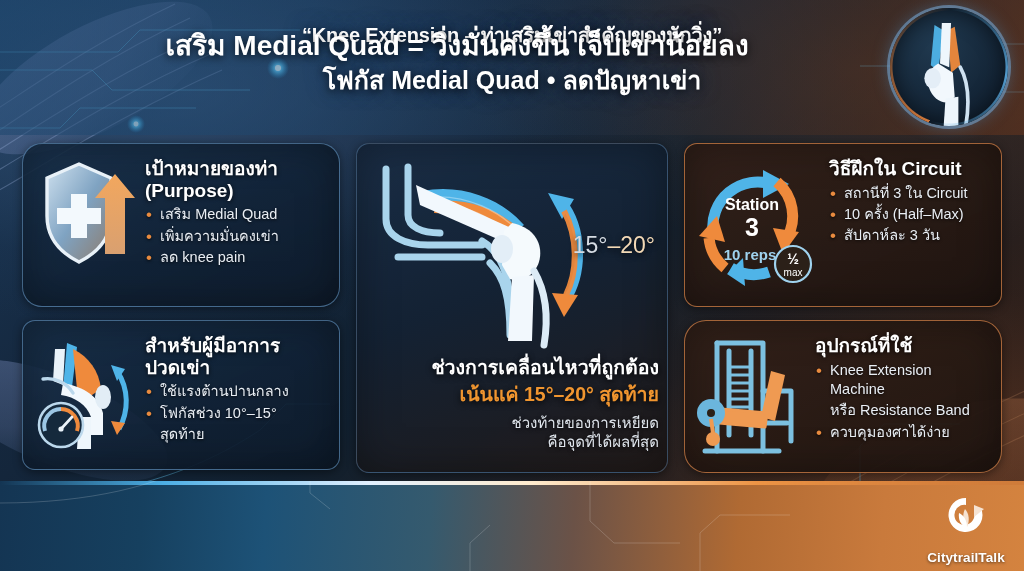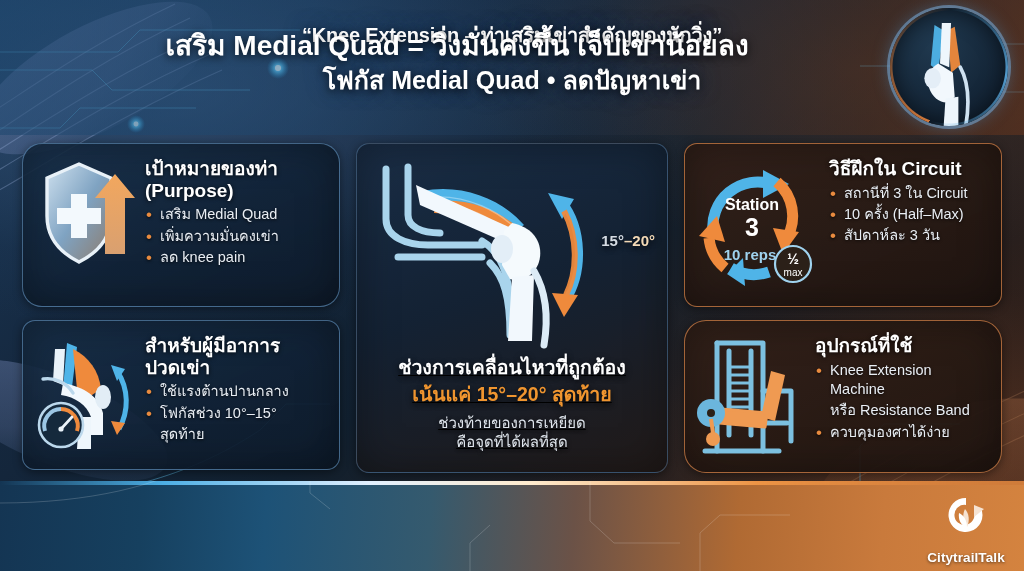--- a/index.html
+++ b/index.html
@@ -109,27 +109,27 @@
   .bullets li::before {
     content: "•"; position: absolute; left: 1px; top: -1px;
     color: #e98b3f; font-size: 17px; line-height: 1.3;
   }
   .bullets li.cont::before { content: ""; }
 
   
   .c-figure { height: 212px; display:flex; align-items:center; justify-content:center; position: relative; }
   .c-deg {
     position: absolute; right: 12px; top: 88px;
-    font-size: 15px; font-weight: bold;
+    font-size: 23px; font-weight: normal;
     text-shadow: 0 2px 6px rgba(0,0,0,0.85);
     margin-left: 39px;
   }
   .c-deg .a { color: #d5dbe2; }
   .c-deg .b { color: #f3d9b6; }
-  .c-text { text-align: center; padding: 0 8px; text-decoration: underline; }
+  .c-text { text-align: right; padding: 0 8px; }
   .c-h {
     color: #ffffff; font-weight: bold; font-size: 19.5px; line-height: 1.2;
     text-shadow: 0 2px 6px rgba(0,0,0,0.85);
   }
   .c-hl {
     color: #f0952f; font-weight: bold; font-size: 19.5px; line-height: 1.25; margin-top: 3px;
     text-shadow: 0 2px 6px rgba(0,0,0,0.85);
   }
   .c-p {
     color: #dfe5ec; font-size: 15px; line-height: 1.3; margin-top: 6px;

